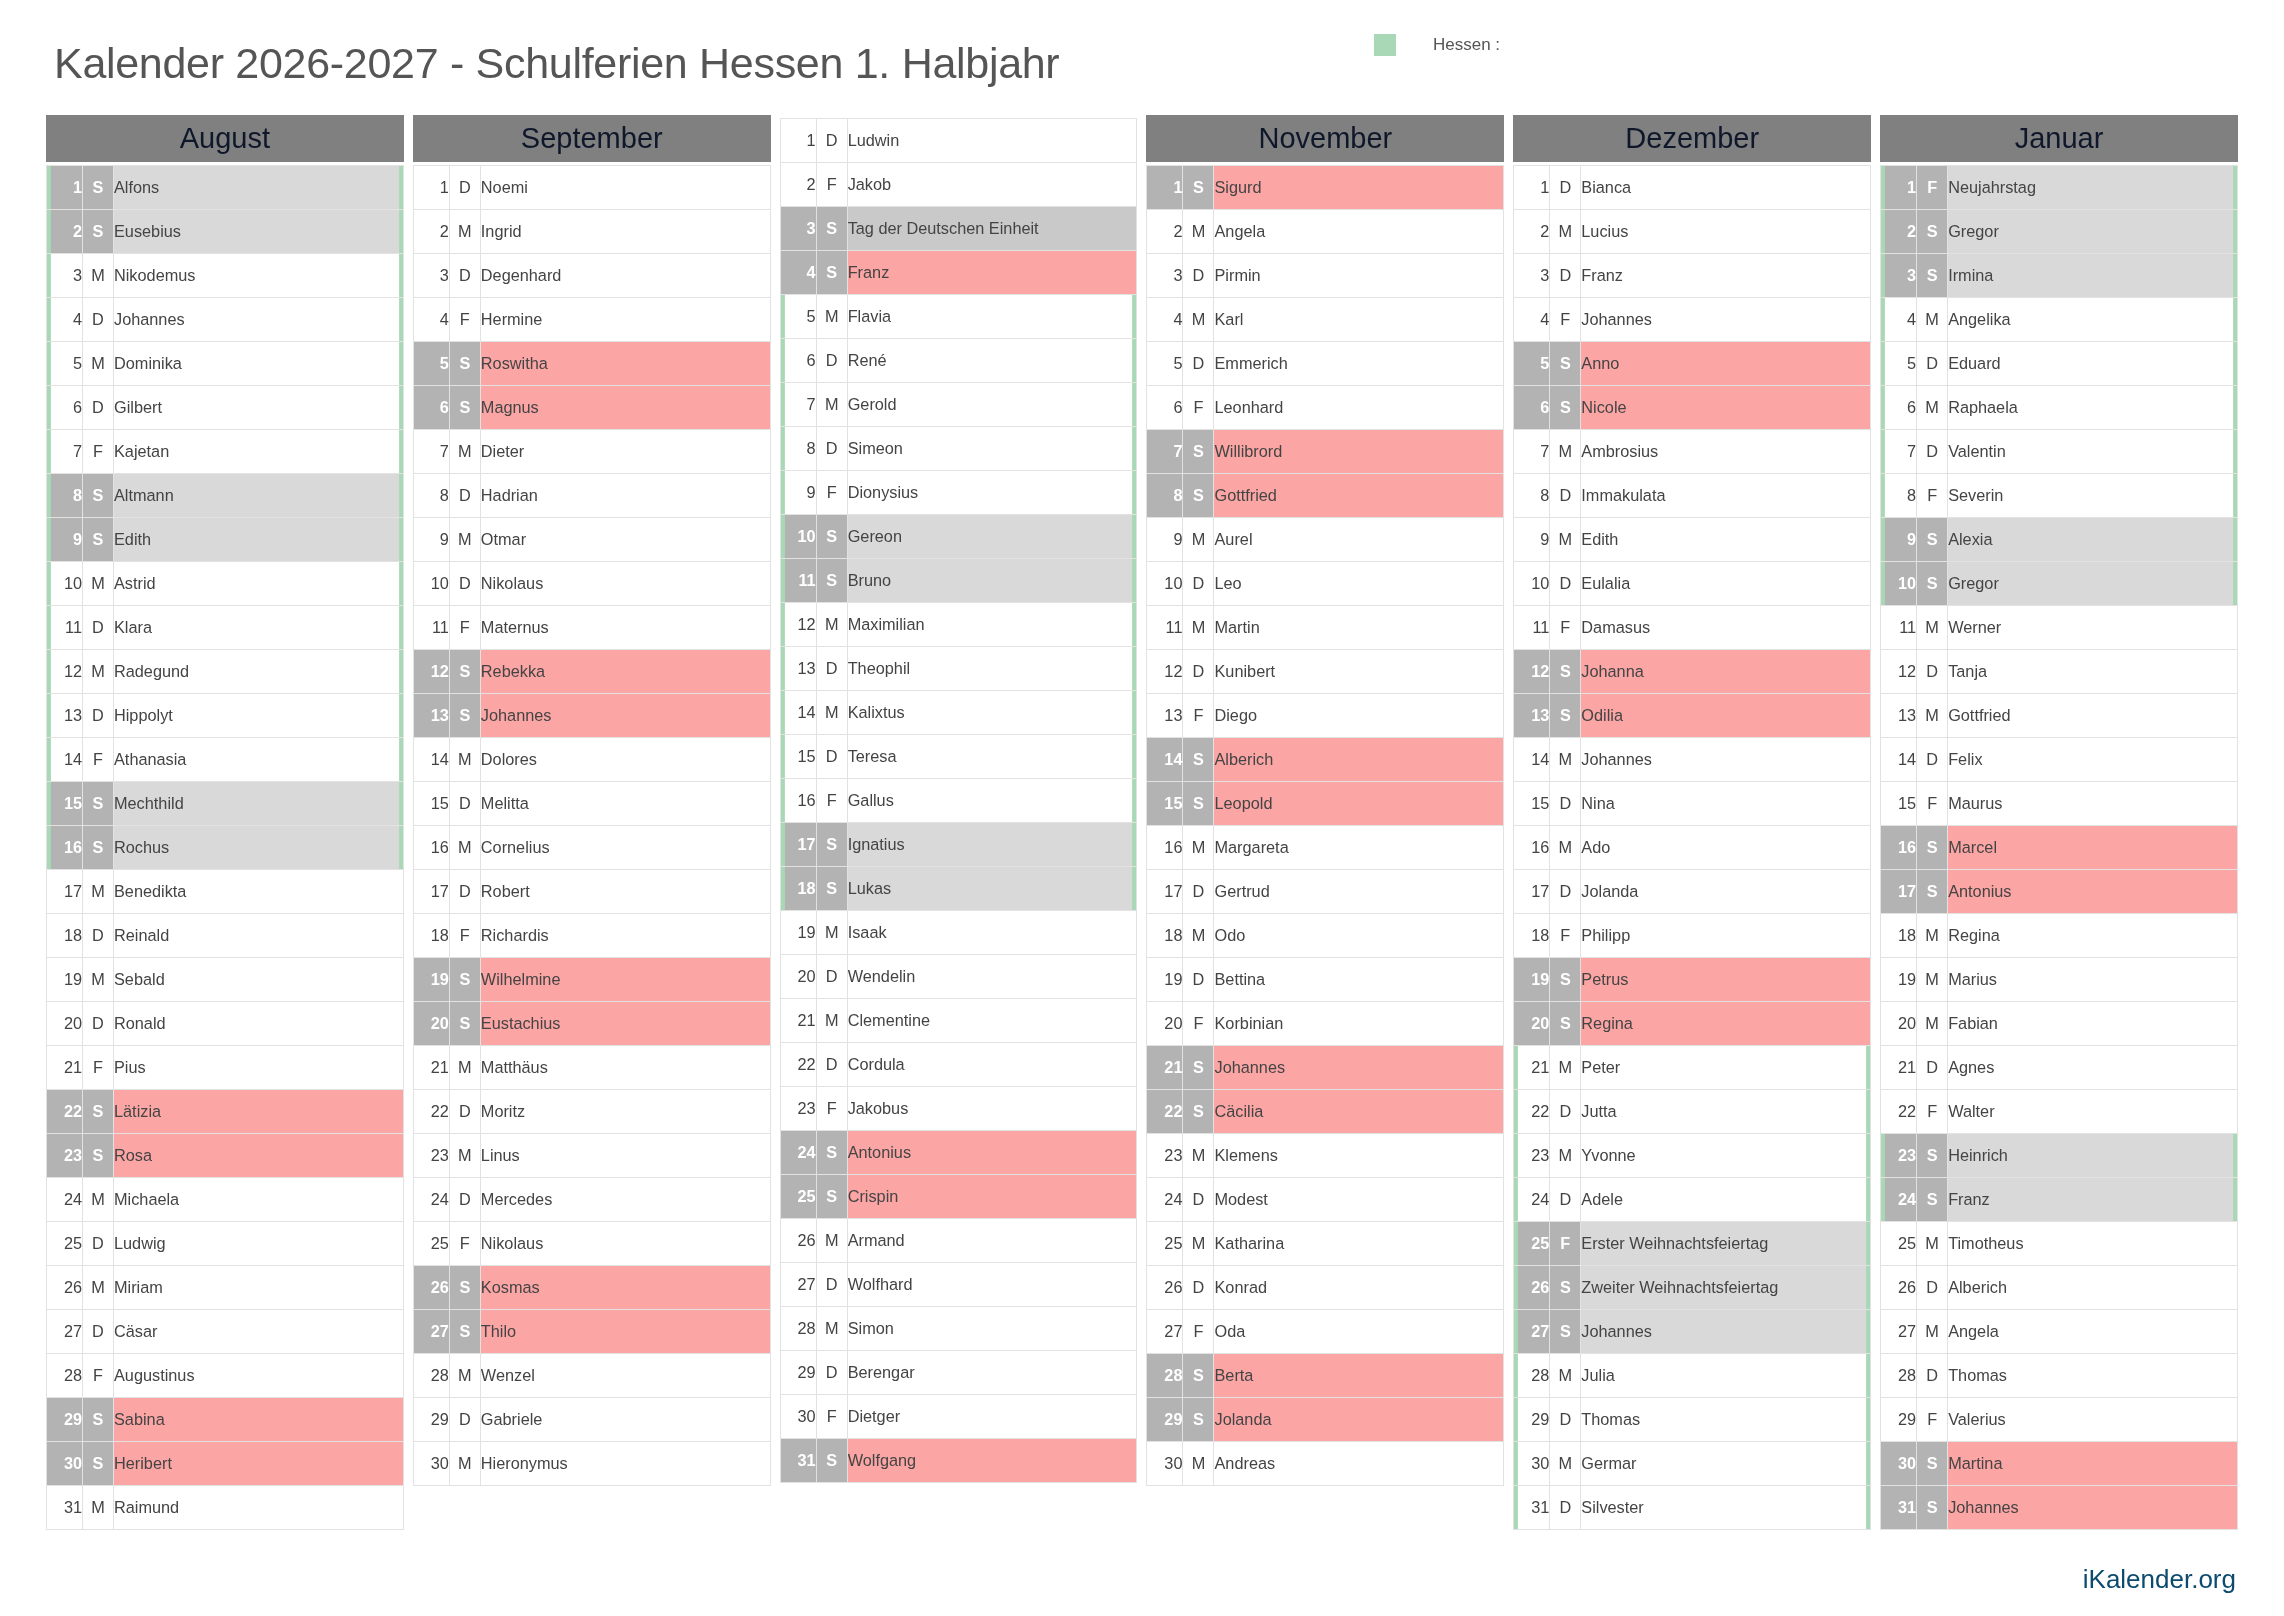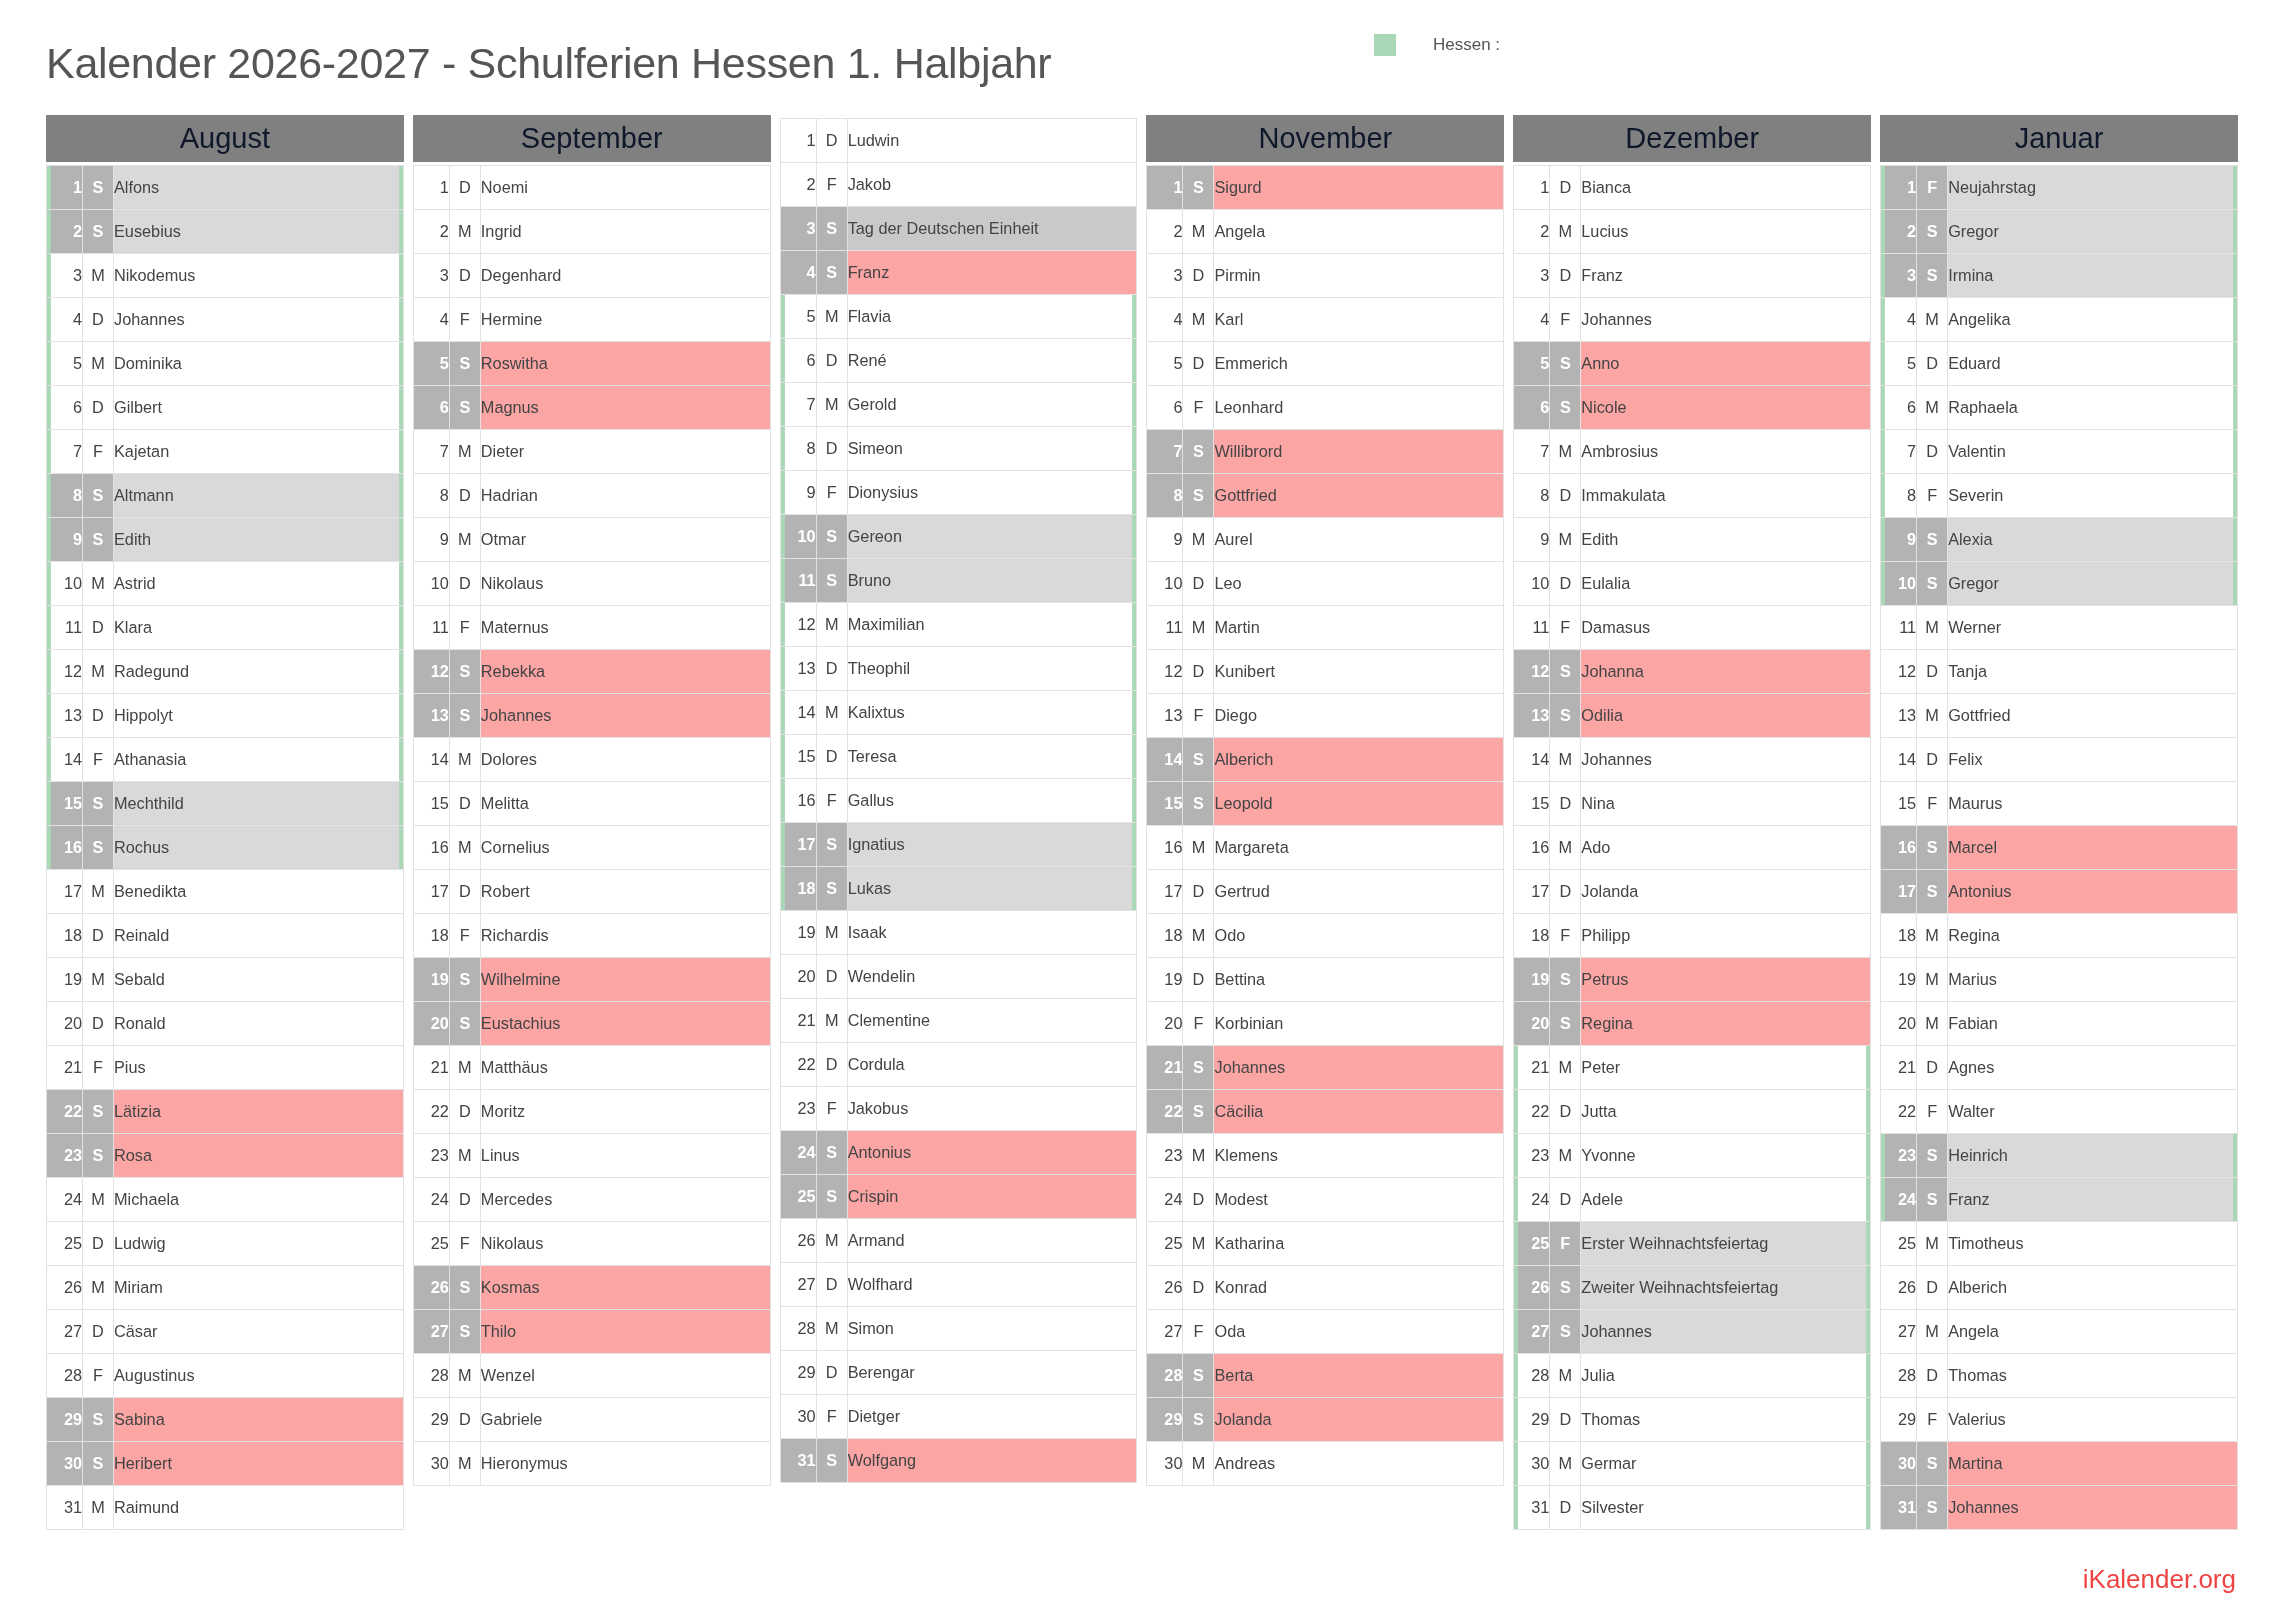--- a/index.html
+++ b/index.html
@@ -38,21 +38,21 @@
   }
   .legend-label {
     font-size: 17px;
     color: #555;
     margin-left: 28px;
   }
   h1.title {
     font-size: 43px;
     font-weight: normal;
     color: #555;
-    margin: 0 0 27px 0;
+    margin: 0 0 27px 8px;
     letter-spacing: -0.3px;
   }
   .months {
     display: flex;
     gap: 9px;
   }
   .month {
     flex: 1 1 0;
     min-width: 0;
   }
@@ -134,21 +134,21 @@
   }
   tr.blank td {
     border: none;
     background: transparent;
   }
   .footer {
     position: absolute;
     right: 48px;
     bottom: 22px;
     font-size: 26px;
-    color: #ef4444;
+    color: #0c4a6e;
   }
 </style>
 </head>
 <body>
 
 <div class="page">
 
   <div class="legend">
     <span class="legend-swatch"></span>
     <span class="legend-label">Hessen :</span>

